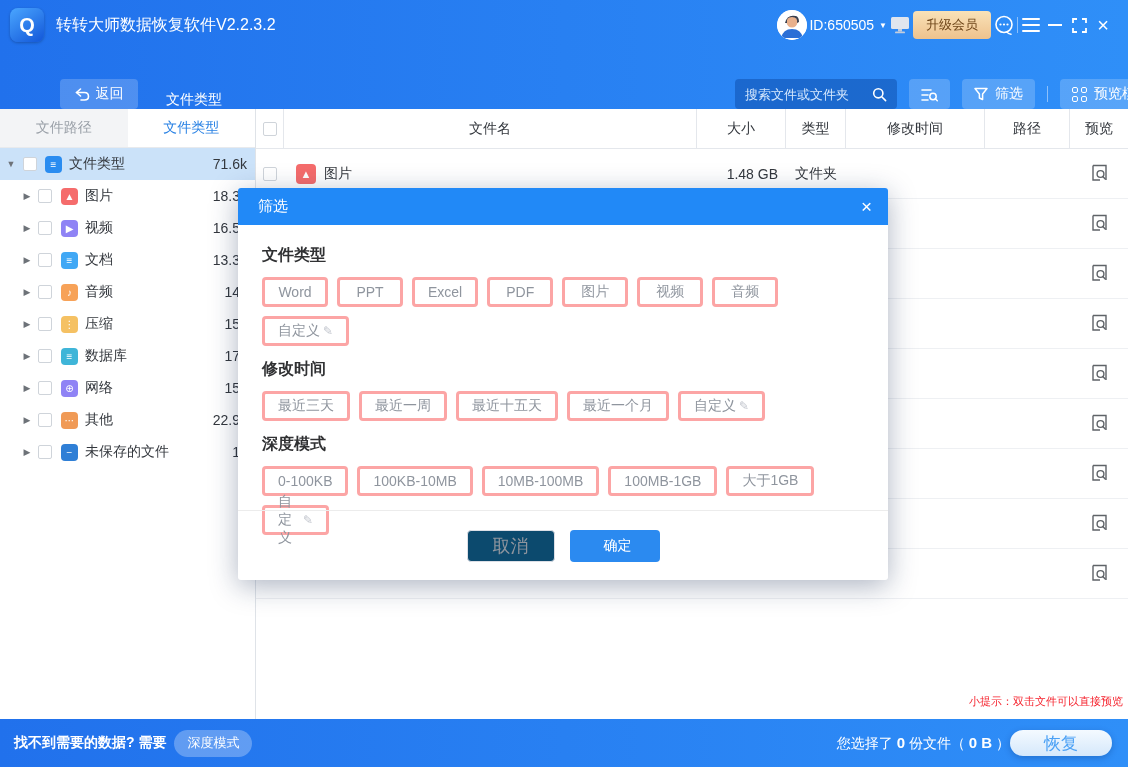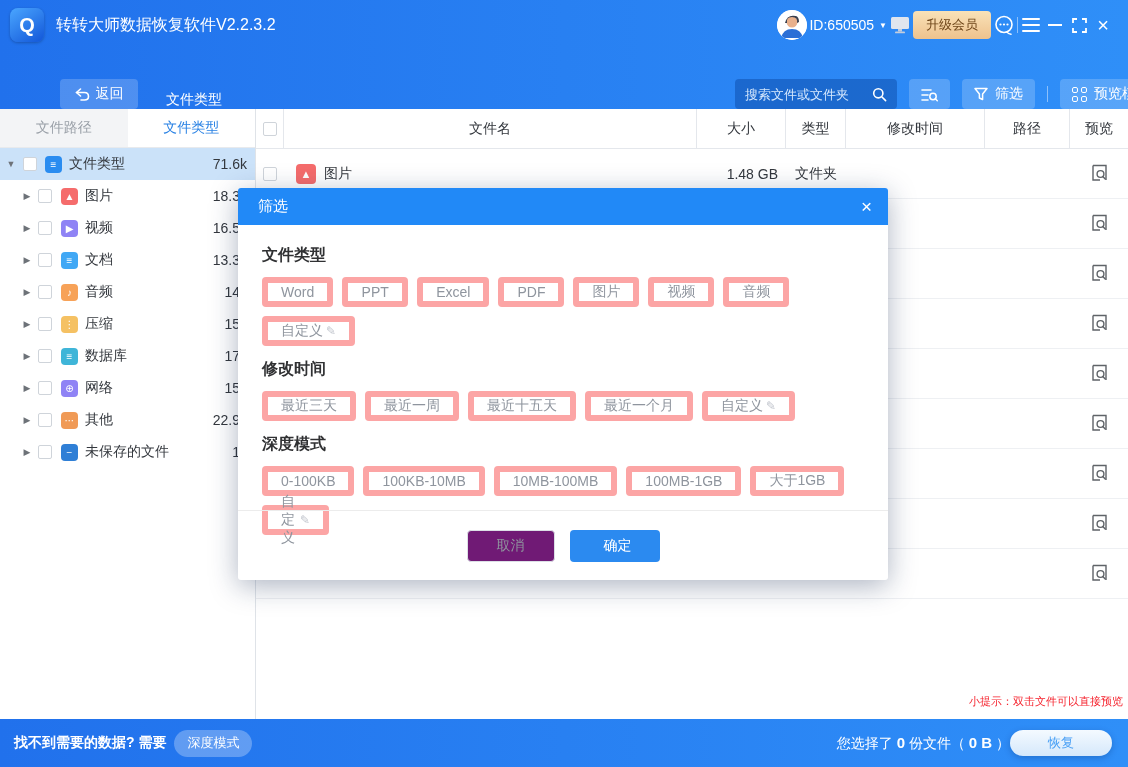--- a/index.html
+++ b/index.html
@@ -79,44 +79,44 @@
 
   
   .dialog { position:absolute; left:238px; top:188px; width:650px; height:392px; background:#fff;
             border-radius:3px; box-shadow:0 6px 28px rgba(20,40,80,.35); overflow:hidden; }
   .dlg-head { height:37px; background:#2189f7; color:#fff; display:flex; align-items:center;
               padding:0 16px 0 20px; font-size:15px; }
   .dlg-close { margin-left:auto; font-size:19px; line-height:1; }
   .dlg-body { padding:16px 22px 0 24px; }
   .sec-label { font-size:16px; font-weight:600; color:#303133; margin-top:13px; }
   .chips { display:flex; flex-wrap:wrap; gap:9px; margin-top:11px; }
-  .chip { height:30px; min-width:66px; padding:0 13px; border:6px solid #fca5a5; border-radius:4px;
+  .chip { height:30px; min-width:66px; padding:0 13px; border:3px solid #fca5a5; border-radius:4px;
           display:flex; align-items:center; justify-content:center; gap:3px;
           font-size:14px; color:#8f959e; background:#fff; }
   .pencil { font-size:12px; color:#c0c4cc; }
   .dlg-footer { position:absolute; left:0; bottom:0; width:100%; height:70px; border-top:1px solid #ececec;
                 display:flex; align-items:center; justify-content:center; gap:15px; }
-  .btn-cancel { width:88px; height:32px; border:1px solid #dcdfe6; border-radius:4px; background:#701a75;
-                color:#8f959e; font-size:14px; display:flex; align-items:center; justify-content:center; }
+  .btn-cancel { width:88px; height:32px; border:1px solid #dcdfe6; border-radius:4px; background:#0c4a6e;
+                color:#8f959e; font-size:18px; display:flex; align-items:center; justify-content:center; }
   .btn-ok { width:90px; height:32px; border-radius:4px; background:#2b8af0; color:#fff; font-size:14px;
             display:flex; align-items:center; justify-content:center;padding-left:6px; }
 
   
   .tip { position:absolute; right:5px; top:694px; font-size:11px; color:#f5222d; }
   .bottombar { position:absolute; left:0; top:719px; width:1128px; height:48px;
                background:linear-gradient(90deg,#2171ec 0%,#2f8ff8 100%);
                color:#fff; display:flex; align-items:center; }
   .bb-left { margin-left:14px; font-size:14px; font-weight:bold; display:flex; align-items:center; gap:8px; }
   .deep-btn { height:27px; padding:0 13px; border-radius:14px; background:rgba(255,255,255,.28);
               font-size:13px; font-weight:normal; display:flex; align-items:center; }
   .bb-right { margin-left:auto; display:flex; align-items:center; padding-right:16px; font-size:14px; }
   .sel-num { font-weight:bold; font-size:15px; }
   .recover-btn { width:102px; height:26px; border-radius:18px;
                  background:linear-gradient(180deg,#f4faff,#d5e8fb);
-                 color:#4aa0f5; font-size:13px; display:flex; align-items:center; justify-content:center;
+                 color:#4aa0f5; font-size:17px; display:flex; align-items:center; justify-content:center;
                  box-shadow:0 2px 6px rgba(0,30,90,.25); }
   svg { display:block; }
 </style>
 </head>
 <body>
 
 <div id="app">
 
   <div class="topbar">
     <div class="titlerow">

